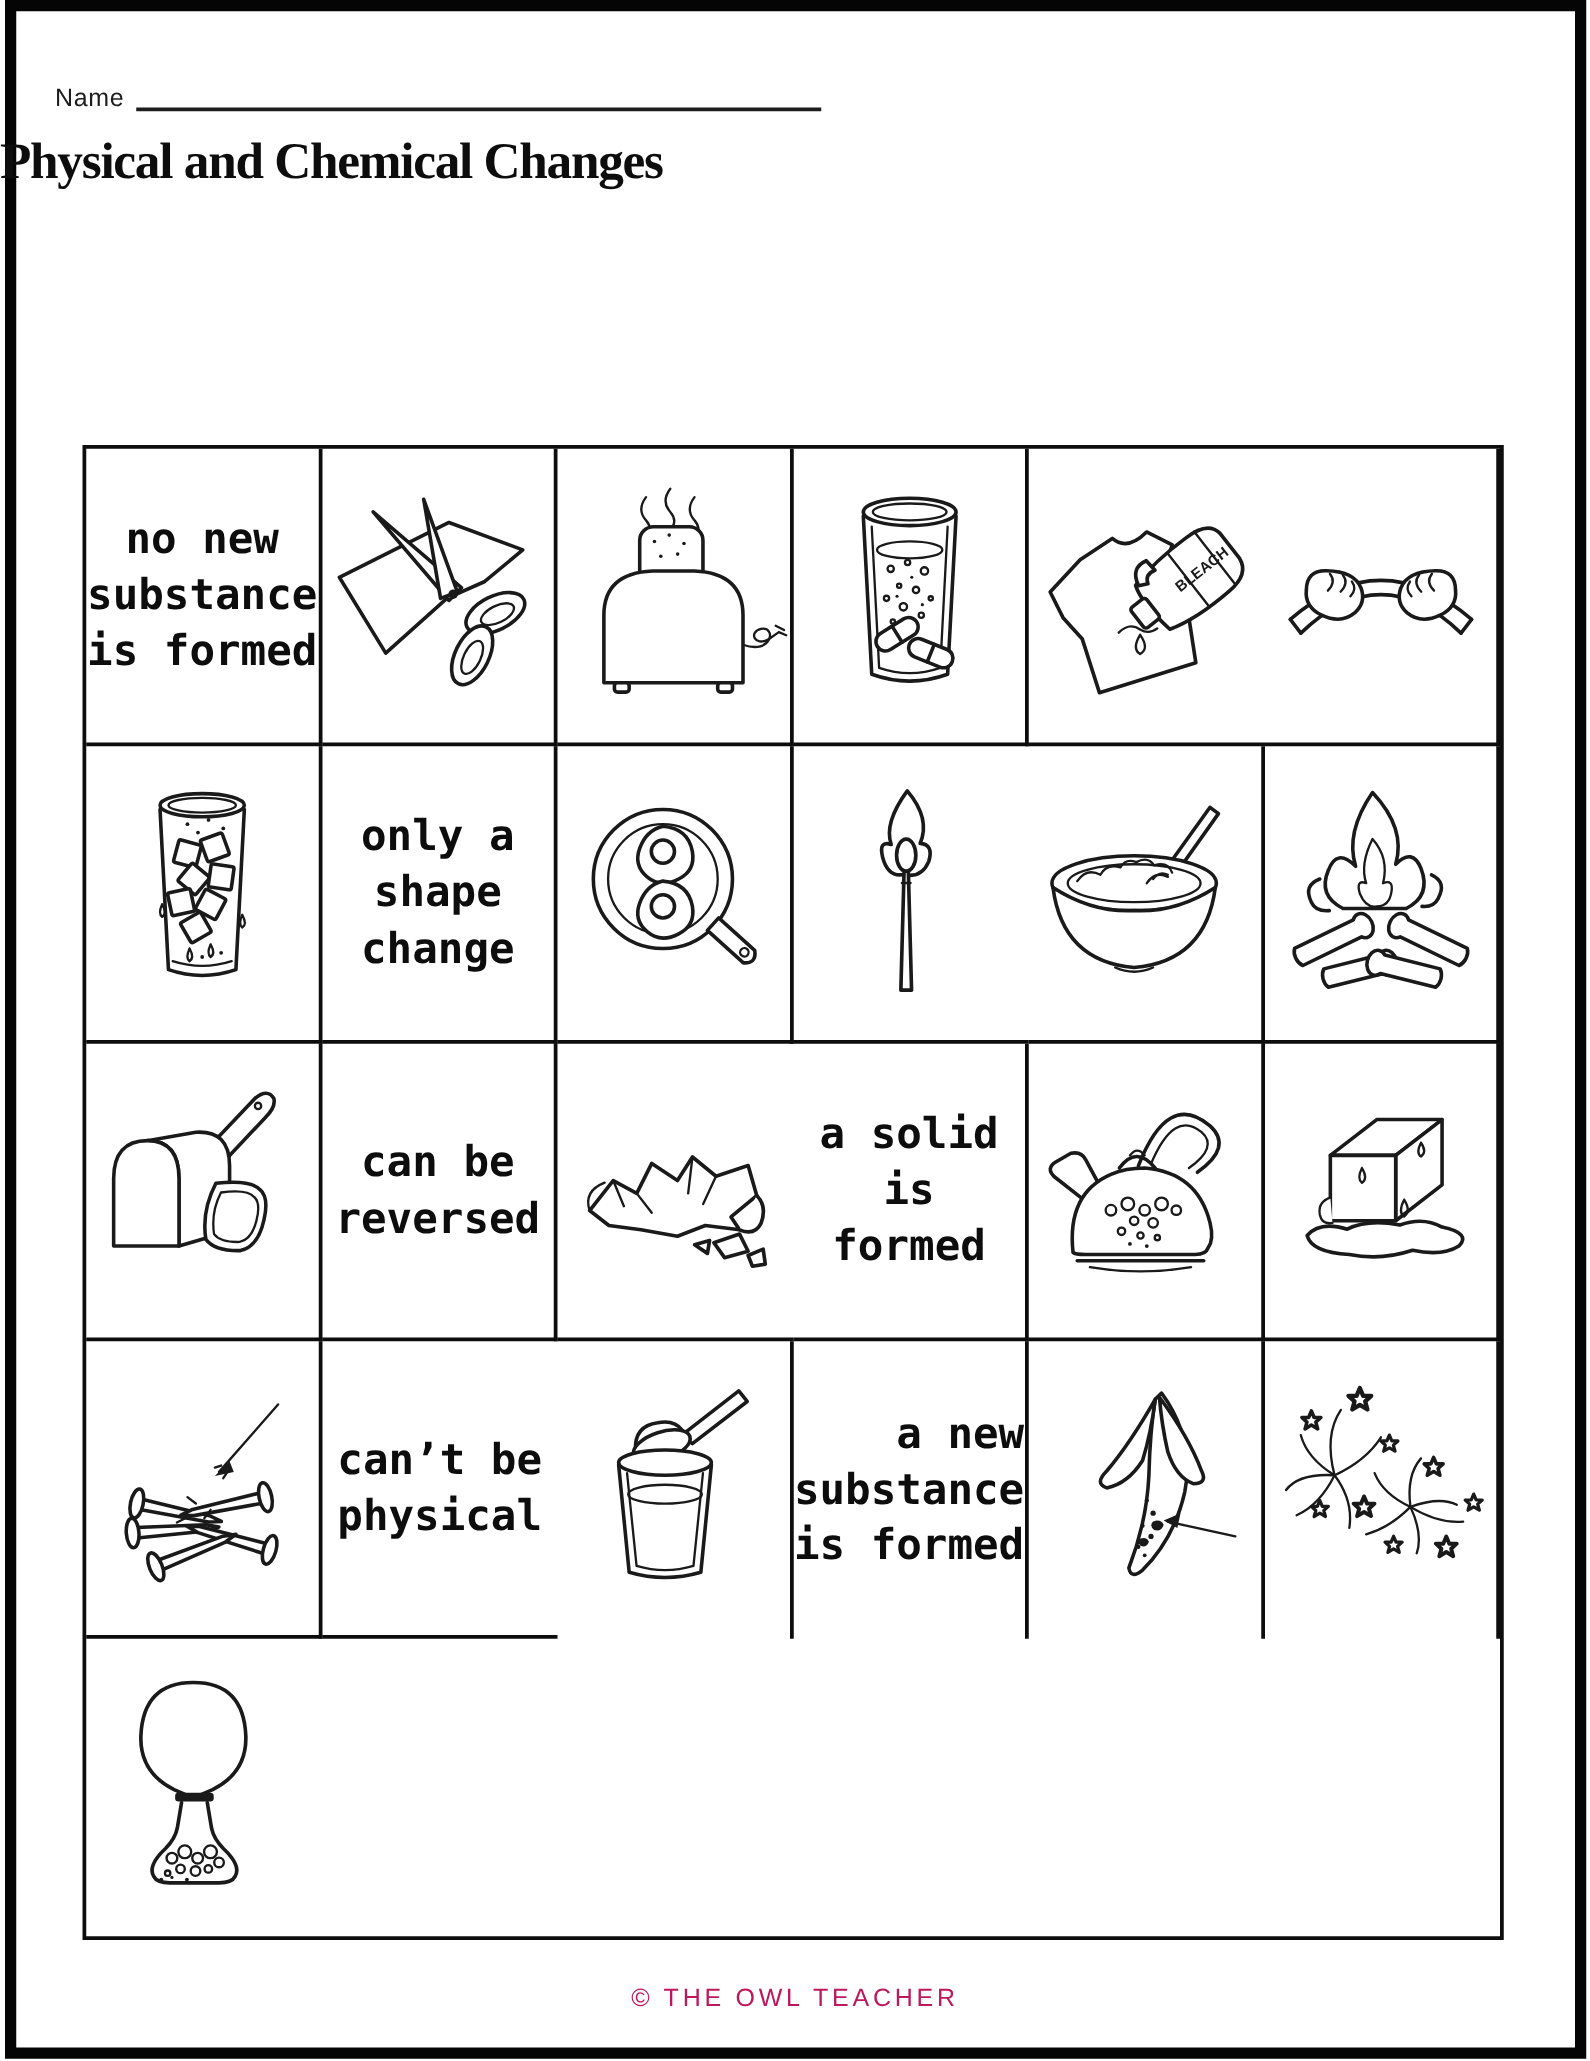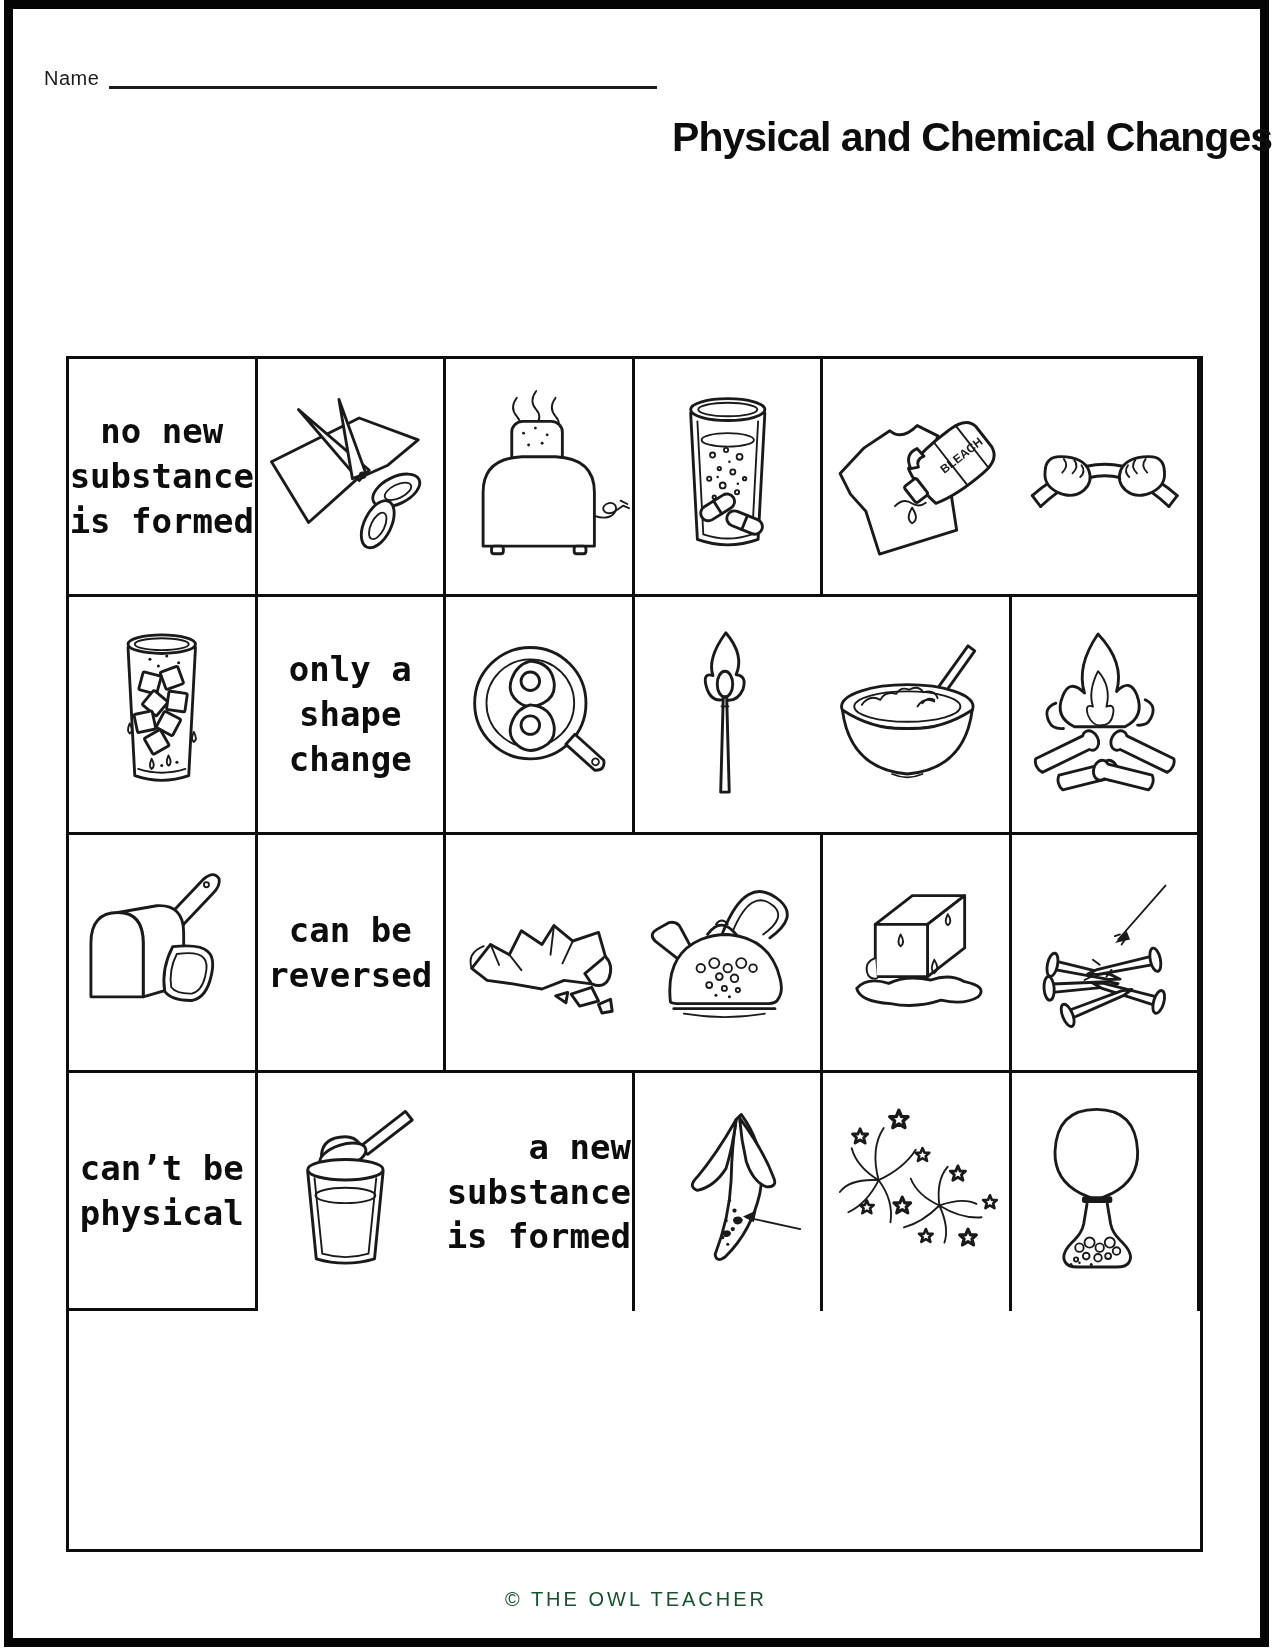--- a/index.html
+++ b/index.html
@@ -1,41 +1,41 @@
 <!DOCTYPE html>
 <html><head>
 <meta charset="utf-8">
 <style>
   html,body{margin:0;padding:0;background:#fff;}
   .sheet{position:relative;width:1272px;height:1649px;background:#fff;overflow:hidden;
          font-family:"Liberation Sans",sans-serif;color:#111;}
   .frame{position:absolute;left:4px;top:0;right:3px;bottom:2px;border:9px solid #050505;pointer-events:none;}
   .name-row{position:absolute;left:44px;top:60px;font-size:20px;letter-spacing:.5px;color:#1c1c1c;}
   .name-line{display:inline-block;width:548px;border-bottom:3px solid #1c1c1c;height:26px;margin-left:10px;vertical-align:-4px;}
-  .title{position:absolute;top:104px;left:0;width:100%;text-align:right;
-         font-family:Liberation Sans, sans-serif;font-weight:700;font-size:41px;letter-spacing:-1px;color:#0d0d0d;margin-top:10px;}
+  .title{position:absolute;top:104px;left:0;width:100%;text-align:left;
+         font-family:Liberation Serif, serif;font-weight:700;font-size:41px;letter-spacing:-1px;color:#0d0d0d;}
   .instructions{position:absolute;left:66px;top:196px;width:1110px;font-size:22.5px;line-height:1.5;
                 color:#1c1c1c;white-space:pre-line;letter-spacing:.2px;}
   .wtable{position:absolute;left:66px;top:356px;width:1137px;height:1196px;display:grid;
           grid-template-columns:repeat(6,1fr);grid-template-rows:repeat(5,1fr);
           border:3px solid #0d0d0d;background:#fff;box-sizing:border-box;}
   .cell{border-right:3px solid #0d0d0d;border-bottom:3px solid #0d0d0d;display:flex;
         align-items:center;justify-content:center;overflow:hidden;box-sizing:border-box;}
   .cell:nth-child(5n){border-right:none;}
   .cell:nth-last-child(-n+5){border-bottom:none;text-align:right;}
   .cell-text{font-family:"DejaVu Sans Mono",monospace;font-size:34px;font-weight:700;line-height:1.32;
              text-align:center;white-space:pre-line;color:#0d0d0d;padding:4px;}
   .cell-img svg{width:204px;height:210px;}
   .art *{fill:none;stroke:#1a1a1a;stroke-width:3.4;stroke-linecap:round;stroke-linejoin:round;}
   .art .w{fill:#ffffff;}
   .art .k{fill:#1a1a1a;stroke:none;}
   .art .thin{stroke-width:2.2;}
   .art text{stroke:none;fill:#1a1a1a;}
   .footer{position:absolute;top:1588px;left:0;width:100%;text-align:center;font-size:20px;
-          letter-spacing:3px;color:#14532d;font-weight:400;}
+          letter-spacing:3px;color:#be185d;font-weight:400;}
 </style>
 </head>
 <body>
 
 <div class="sheet">
   <div class="frame"></div>
 
   <div class="name-row">
     <span>Name</span><span class="name-line"></span>
   </div>
@@ -268,20 +268,23 @@
         <path class="w" d="M30,128 L52,100 L74,112 L88,84 L112,100 L126,78 L148,96 L178,86 L186,114 L162,134 L170,146 L138,142 L112,152 L78,146 L48,142 Z"></path>
         <path class="thin" d="M74,112 L88,130 M126,78 L122,112 M148,96 L136,122 M52,100 L62,124"></path>
         <path class="thin" d="M30,128 Q24,110 44,102"></path>
         <path class="w" d="M186,114 Q196,124 190,140 Q184,152 170,146"></path>
         <polygon class="w" points="146,158 170,150 178,166 156,172"></polygon>
         <polygon class="w" points="178,170 192,164 194,178 182,180"></polygon>
         <polygon class="w" points="128,160 142,156 140,168"></polygon>
       </svg>
     </div>
 
+    <div class="cell cell-text">a solid
+is
+formed</div>
 
     <div class="cell cell-img">
       <svg class="art" viewBox="0 0 220 220">
         <path d="M104,86 Q132,14 172,48 Q194,68 160,92"></path>
         <path class="thin" d="M116,84 Q138,32 164,54 Q180,68 152,88"></path>
         <path class="w" d="M52,118 L24,96 Q16,88 26,82 L40,74 Q50,72 54,80 L68,106 Z"></path>
         <path class="w" d="M42,168 Q36,112 78,94 Q92,88 110,88 Q160,92 172,140 Q176,156 170,164 Q168,170 158,170 L54,170 Q44,170 42,168 Z"></path>
         <path d="M86,88 Q102,66 120,88"></path>
         <path class="thin" d="M96,76 q7,-9 14,0"></path>
         <circle class="thin" cx="78" cy="128" r="5"></circle>

